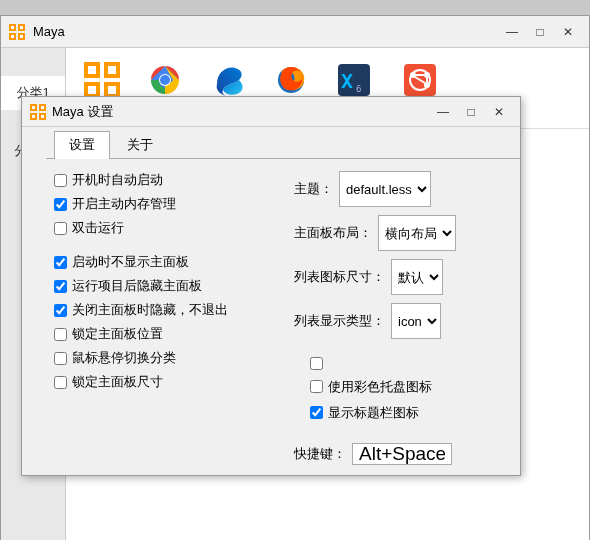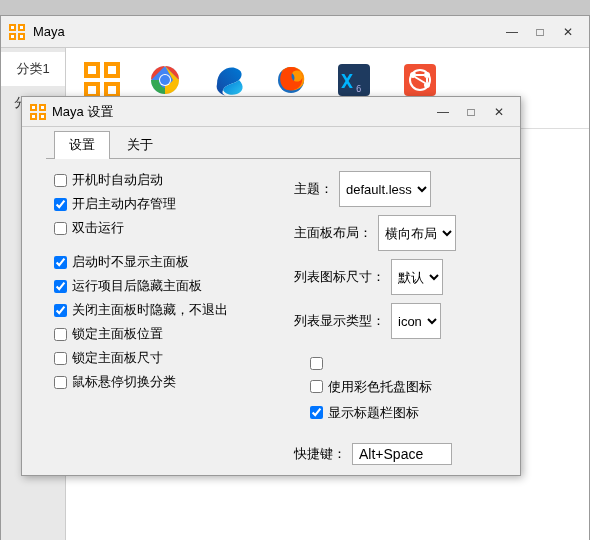--- a/index.html
+++ b/index.html
@@ -77,20 +77,21 @@
       flex-direction: column;
       padding-top: 4px;
     }
 
     .sidebar-item {
       padding: 8px 6px;
       text-align: center;
       cursor: pointer;
       font-size: 13px;
       color: #333;
+      margin-top: 24px;
     }
     .sidebar-item.active { background: #fff; }
 
     
     .content-area {
       flex: 1;
       background: #fff;
       position: relative;
     }
 
@@ -267,21 +268,21 @@
     }
 
     .hotkey-row label {
       font-size: 13px;
       white-space: nowrap;
     }
 
     .hotkey-input {
       border: 1px solid #aaa;
       background: #fff;
-      font-size: 14px;
+      font-size: 19px;
       padding: 1px 6px;
       height: 22px;
       width: 100px;
     }
 
     
     .spacer { height: 4px; }
   </style>
 </head>
 <body>
@@ -475,25 +476,25 @@
         <div class="checkbox-row">
           <input type="checkbox" checked="" style="">
           <span>关闭主面板时隐藏，不退出</span>
         </div>
         <div class="checkbox-row">
           <input type="checkbox" style="">
           <span>锁定主面板位置</span>
         </div>
         <div class="checkbox-row">
           <input type="checkbox" style="">
+          <span>鼠标悬停切换分类</span>
+        </div>
+        <div class="checkbox-row">
+          <input type="checkbox" style="">
           <span>锁定主面板尺寸</span>
-        </div>
-        <div class="checkbox-row">
-          <input type="checkbox" style="">
-          <span>鼠标悬停切换分类</span>
         </div>
       </div>
 
       <div class="right-column">
 
         <div class="form-row">
           <label>主题：</label>
           <select>
             <option>default.less</option>
             <option>dark.less</option>

